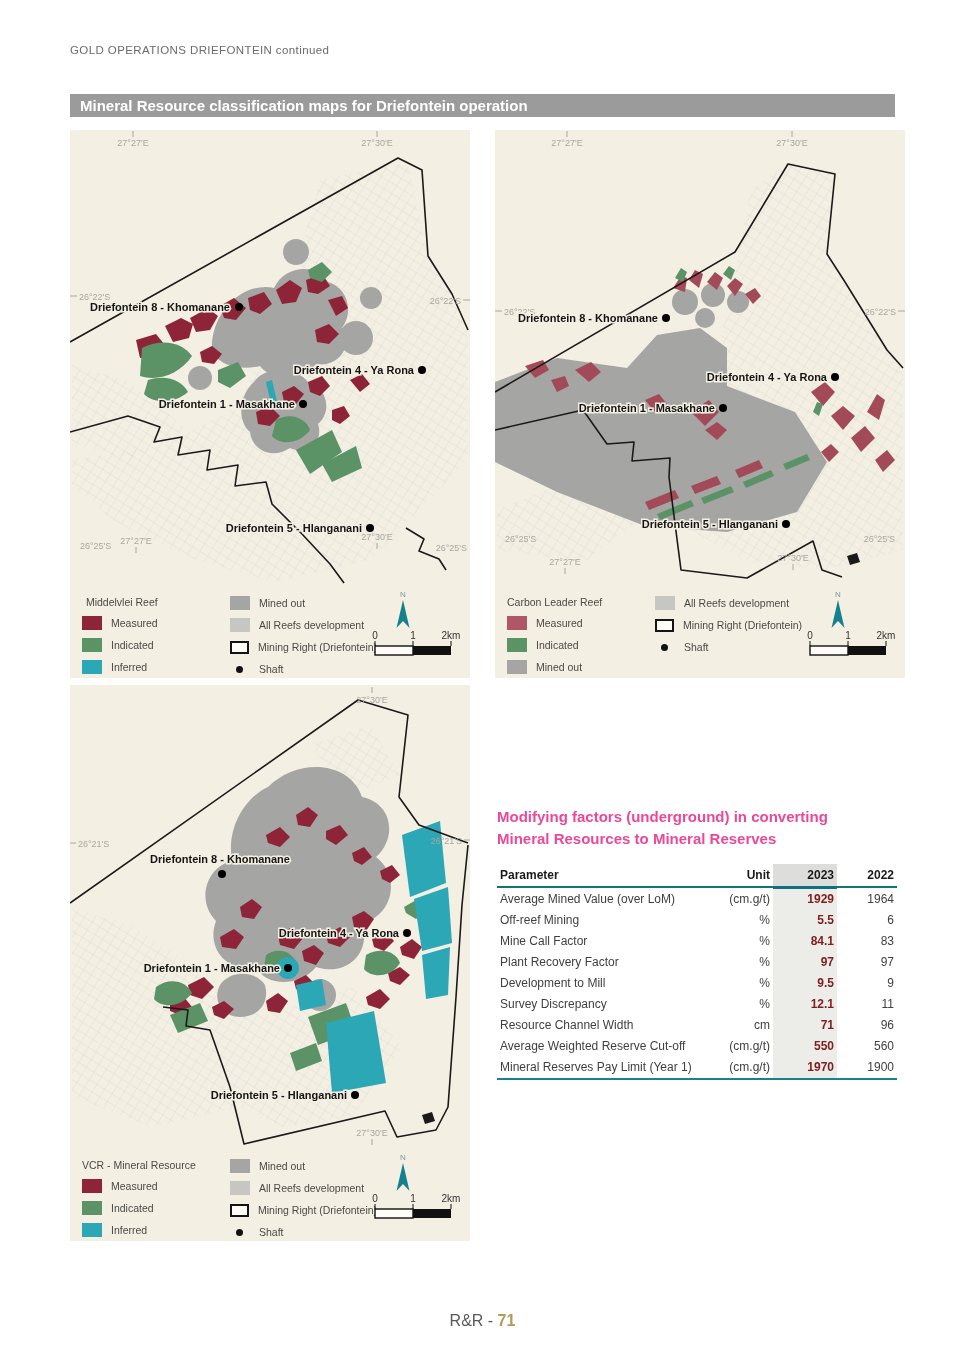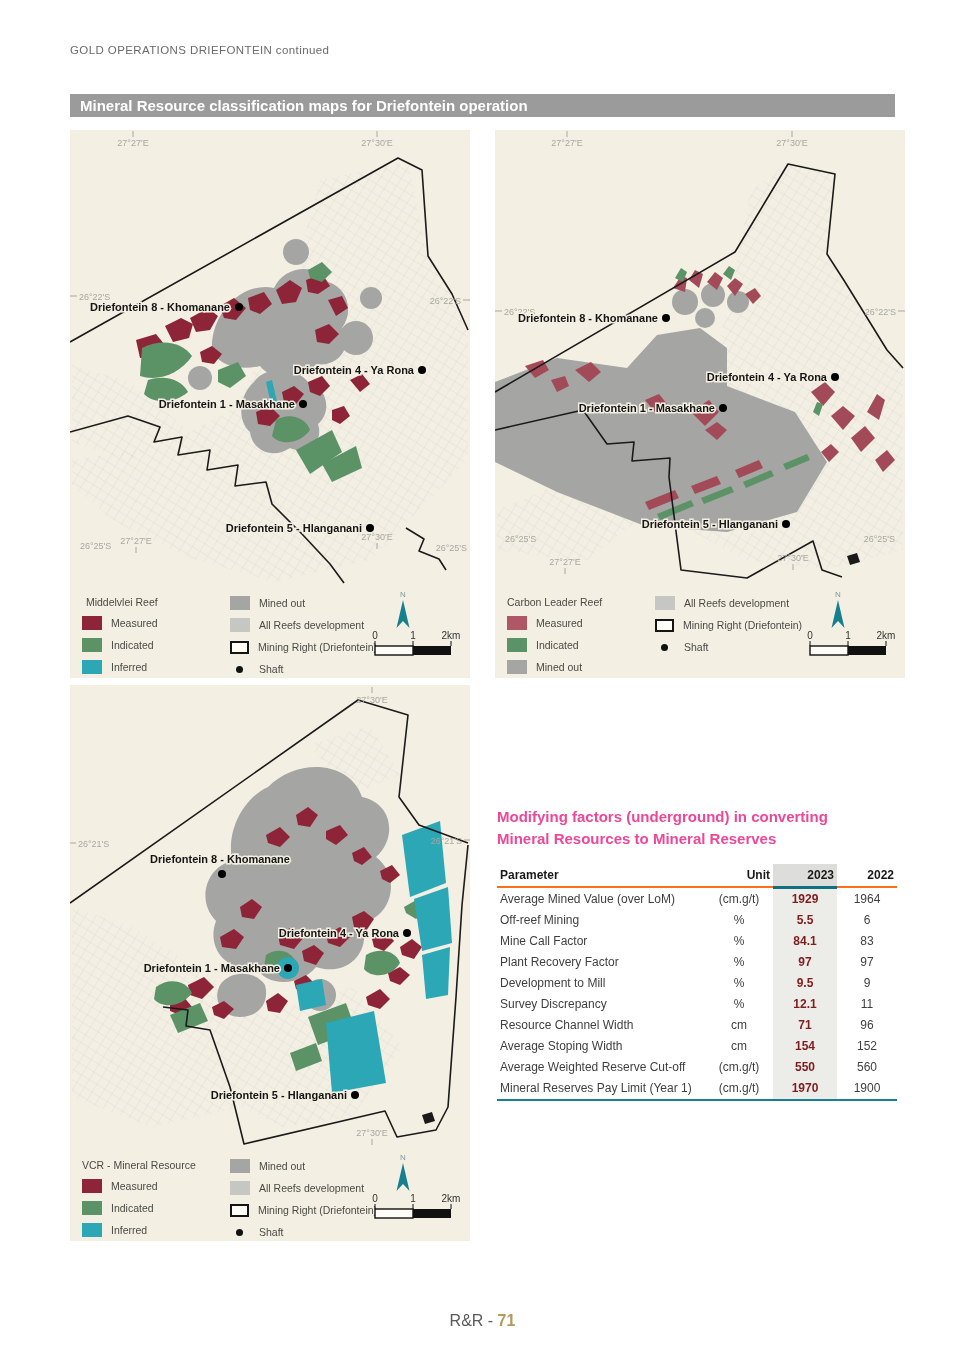--- a/index.html
+++ b/index.html
@@ -24,25 +24,25 @@
   .shaft-dot{width:7px;height:7px;border-radius:50%;background:#111;margin:0 16px 0 6px;flex:none;}
   .north{position:absolute;right:56px;top:2px;}
   .scalebar{position:absolute;right:4px;top:44px;}
   svg text.coord{fill:#a8a89f;font-size:9px;}
   svg text.shaft{fill:#141414;font-size:11px;font-weight:bold;stroke:#f3efe3;stroke-width:3px;paint-order:stroke;}
   svg .tick{stroke:#a8a89f;stroke-width:1;}
   svg .bound{fill:none;stroke:#1a1a1a;stroke-width:1.6;stroke-linejoin:round;}
   .table-block{position:absolute;left:497px;top:806px;width:400px;}
   .table-title{font-size:15px;font-weight:bold;color:#ec4899;line-height:1.45;margin:0 0 14px 0;}
   table.factors{width:100%;border-collapse:collapse;font-size:12px;color:#3f3f3f;}
-  table.factors th{font-weight:bold;color:#1a1a1a;text-align:left;padding:4px 3px;border-bottom:2px solid #f97316;}
+  table.factors th{font-weight:bold;color:#1a1a1a;text-align:left;padding:4px 3px;border-bottom:2px solid #0f766e;}
   table.factors th.num{text-align:right;}
   table.factors th.y23{background:#dddddb;border-bottom:3px solid #106f80;}
   table.factors td{padding:3.5px 3px;}
-  table.factors td.num{text-align:center;}
+  table.factors td.num{text-align:right;}
   table.factors td.y23{background:#ecece9;}
   table.factors td.bold{font-weight:bold;color:#7f1d1d;}
   table.factors tr:last-child td{border-bottom:2px solid #1a7f90;}
   table.factors col.c-param{width:52%;}
   table.factors col.c-unit{width:17%;}
   table.factors col.c-a{width:16%;}
   table.factors col.c-b{width:15%;}
   .footer{position:absolute;left:0;width:965px;top:1312px;text-align:center;font-size:16px;color:#595959;}
   .footer .pgnum{color:#b39a5a;font-weight:bold;}
 </style>
@@ -500,26 +500,20 @@
           <td class="num y23 bold">12.1</td>
           <td class="num">11</td>
         </tr>
         <tr>
           <td>Resource Channel Width</td>
           <td class="num">cm</td>
           <td class="num y23 bold">71</td>
           <td class="num">96</td>
         </tr>
         <tr>
-          <td>Average Stoping Width</td>
-          <td class="num">cm</td>
-          <td class="num y23 bold">154</td>
-          <td class="num">152</td>
-        </tr>
-        <tr>
           <td>Average Weighted Reserve Cut-off</td>
           <td class="num">(cm.g/t)</td>
           <td class="num y23 bold">550</td>
           <td class="num">560</td>
         </tr>
         <tr>
           <td>Mineral Reserves Pay Limit (Year 1)</td>
           <td class="num">(cm.g/t)</td>
           <td class="num y23 bold">1970</td>
           <td class="num">1900</td>

